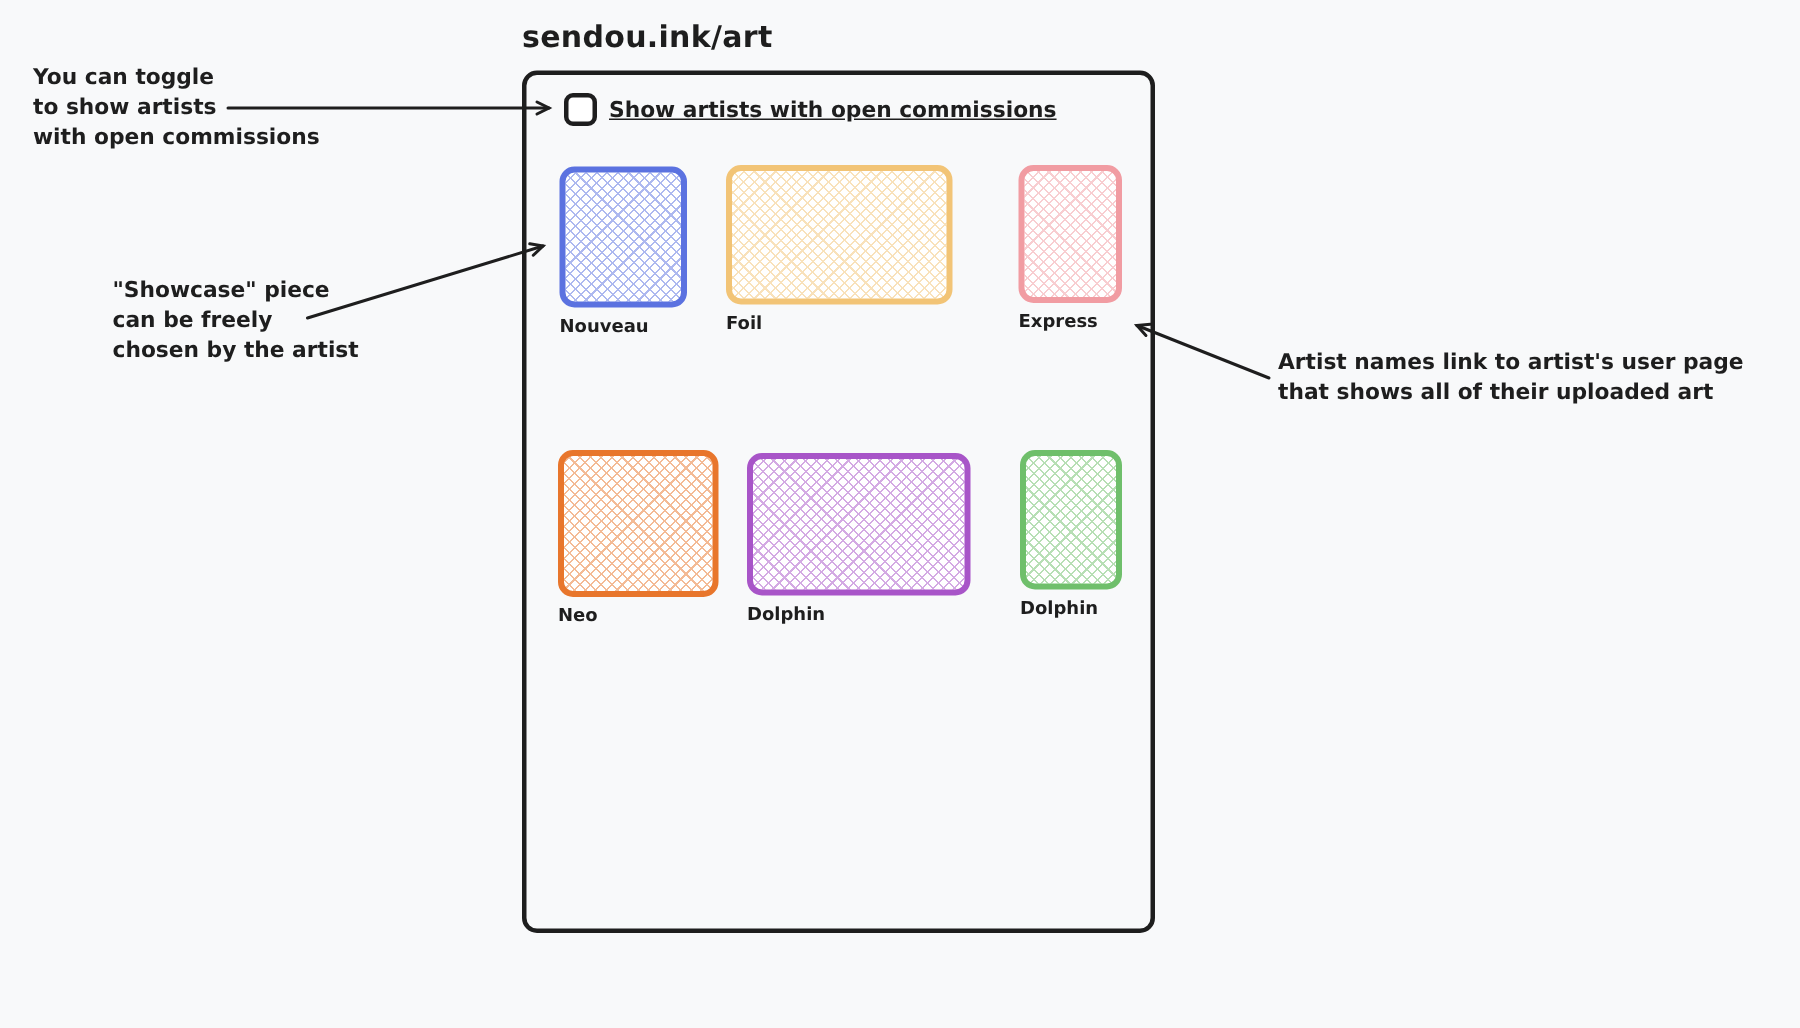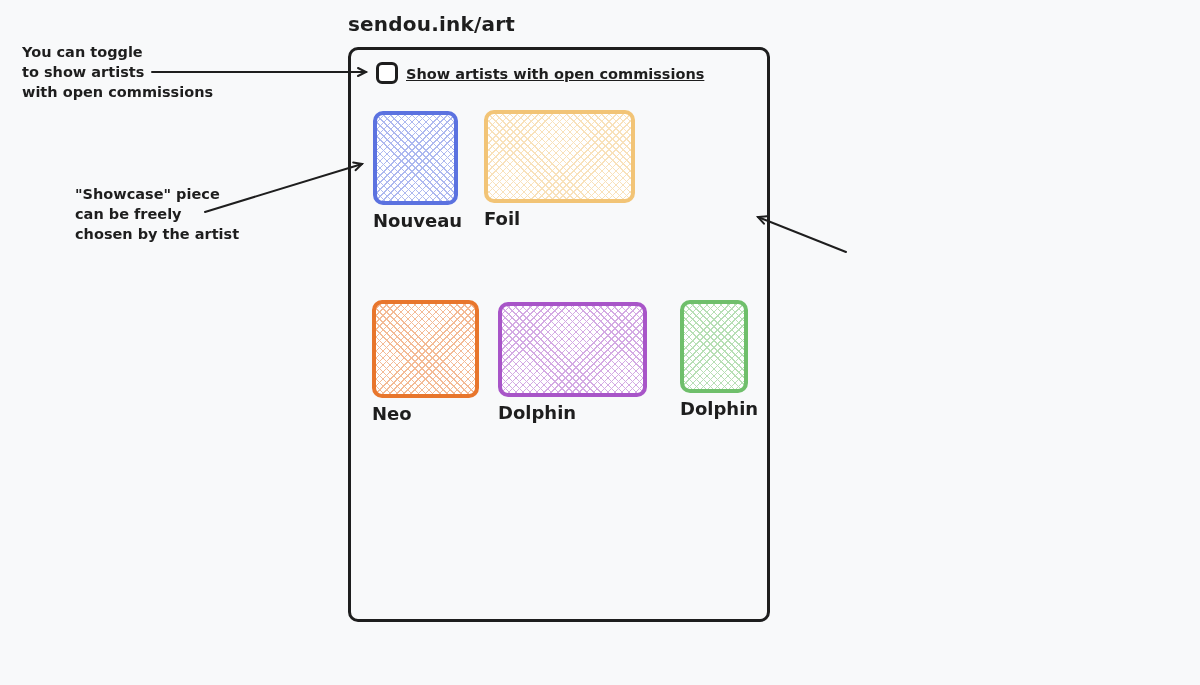--- a/index.html
+++ b/index.html
@@ -40,21 +40,21 @@
     width: 100%;
     border: 4px solid var(--c, #888);
     border-radius: 10px;
     --h: color-mix(in srgb, var(--c, #888) 50%, #ffffff);
     background-image:
       repeating-linear-gradient(45deg,  var(--h) 0 1px, transparent 1px 5px),
       repeating-linear-gradient(-45deg, var(--h) 0 1px, transparent 1px 5px);
     background-color: #ffffff;
   }
   .card-label {
-    margin-top: 5px; font-size: 18px; font-weight: bold; color: #1e1e1e;
+    margin-top: 5px; font-size: 12px; font-weight: bold; color: #1e1e1e;
     text-decoration: none; white-space: nowrap; cursor: pointer;
   }
   .card-0 { left: 373px; top: 111px; width: 85px; }  .card-0 .swatch { height: 94px; }
   .card-1 { left: 484px; top: 110px; width: 151px; } .card-1 .swatch { height: 93px; }
   .card-2 { left: 679px; top: 110px; width: 69px; }  .card-2 .swatch { height: 92px; }
   .card-3 { left: 372px; top: 300px; width: 107px; }  .card-3 .swatch { height: 98px; }
   .card-4 { left: 498px; top: 302px; width: 149px; } .card-4 .swatch { height: 95px; }
   .card-5 { left: 680px; top: 300px; width: 68px; }  .card-5 .swatch { height: 93px; }
 
   
@@ -80,20 +80,24 @@
   <span class="checkbox-label">Show artists with open commissions</span>
 
   <div class="card card-0">
     <div class="swatch" style="--c: #5b72e0;"></div>
     <a class="card-label">Nouveau</a>
   </div>
   <div class="card card-1">
     <div class="swatch" style="--c: #f2c476;"></div>
     <a class="card-label">Foil</a>
   </div>
+  <div class="card card-2">
+    <div class="swatch" style="--c: #f19ca2;"></div>
+    <a class="card-label">Express</a>
+  </div>
   <div class="card card-3">
     <div class="swatch" style="--c: #e8762c;"></div>
     <a class="card-label">Neo</a>
   </div>
   <div class="card card-4">
     <div class="swatch" style="--c: #a855c8;"></div>
     <a class="card-label">Dolphin</a>
   </div>
   <div class="card card-5">
     <div class="swatch" style="--c: #6fbf6b;"></div>
@@ -103,20 +107,24 @@
   <div class="ann ann-0">
     <div>You can toggle</div>
     <div>to show artists</div>
     <div>with open commissions</div>
   </div>
   <div class="ann ann-1">
     <div>"Showcase" piece</div>
     <div>can be freely</div>
     <div>chosen by the artist</div>
   </div>
+  <div class="ann ann-2">
+    <div>Artist names link to artist's user page</div>
+    <div>that shows all of their uploaded art</div>
+  </div>
 
   <svg class="arrows" width="1200" height="685">
     <defs>
       <marker id="ah" markerWidth="14" markerHeight="14" refX="10" refY="6" orient="auto" markerUnits="userSpaceOnUse">
         <path d="M2,2 L10,6 L2,10" fill="none" stroke="#1e1e1e" stroke-width="2" stroke-linecap="round"></path>
       </marker>
     </defs>
     <line x1="152" y1="72" x2="366" y2="72" marker-end="url(#ah)"></line>
     <line x1="205" y1="212" x2="362" y2="164" marker-end="url(#ah)"></line>
     <line x1="846" y1="252" x2="758" y2="217" marker-end="url(#ah)"></line>

